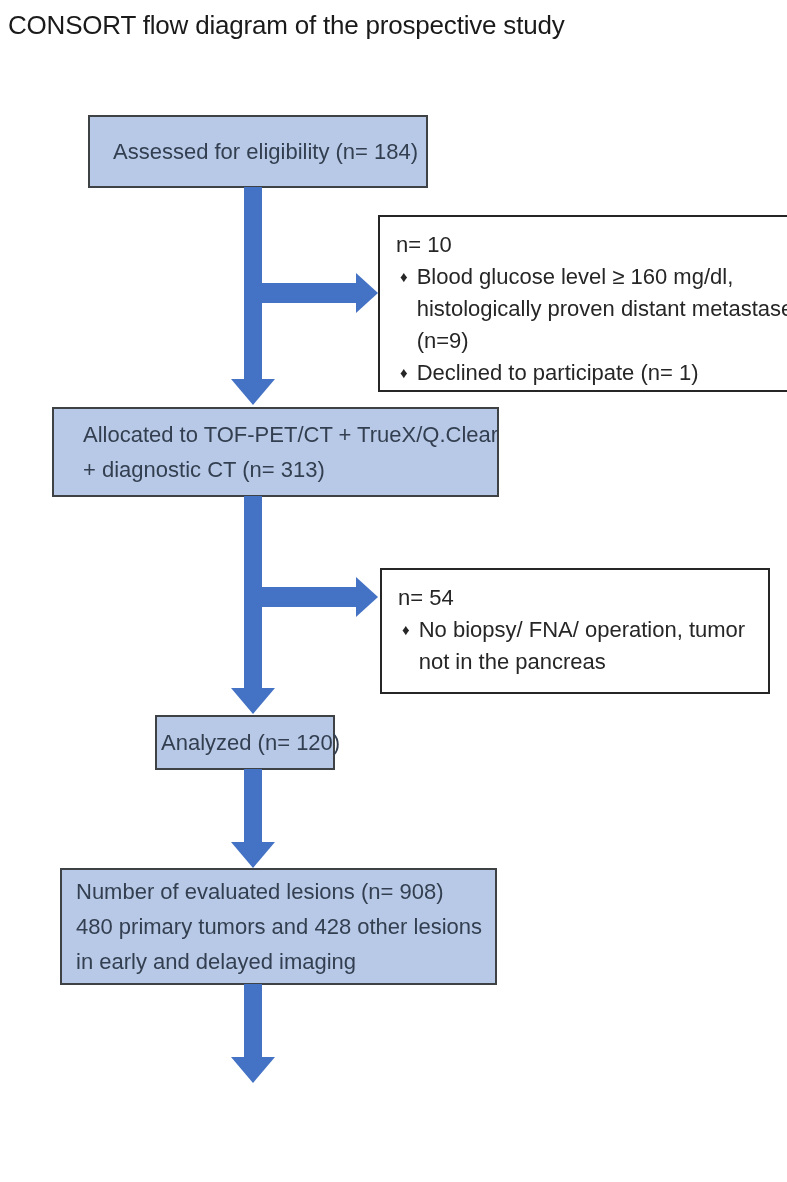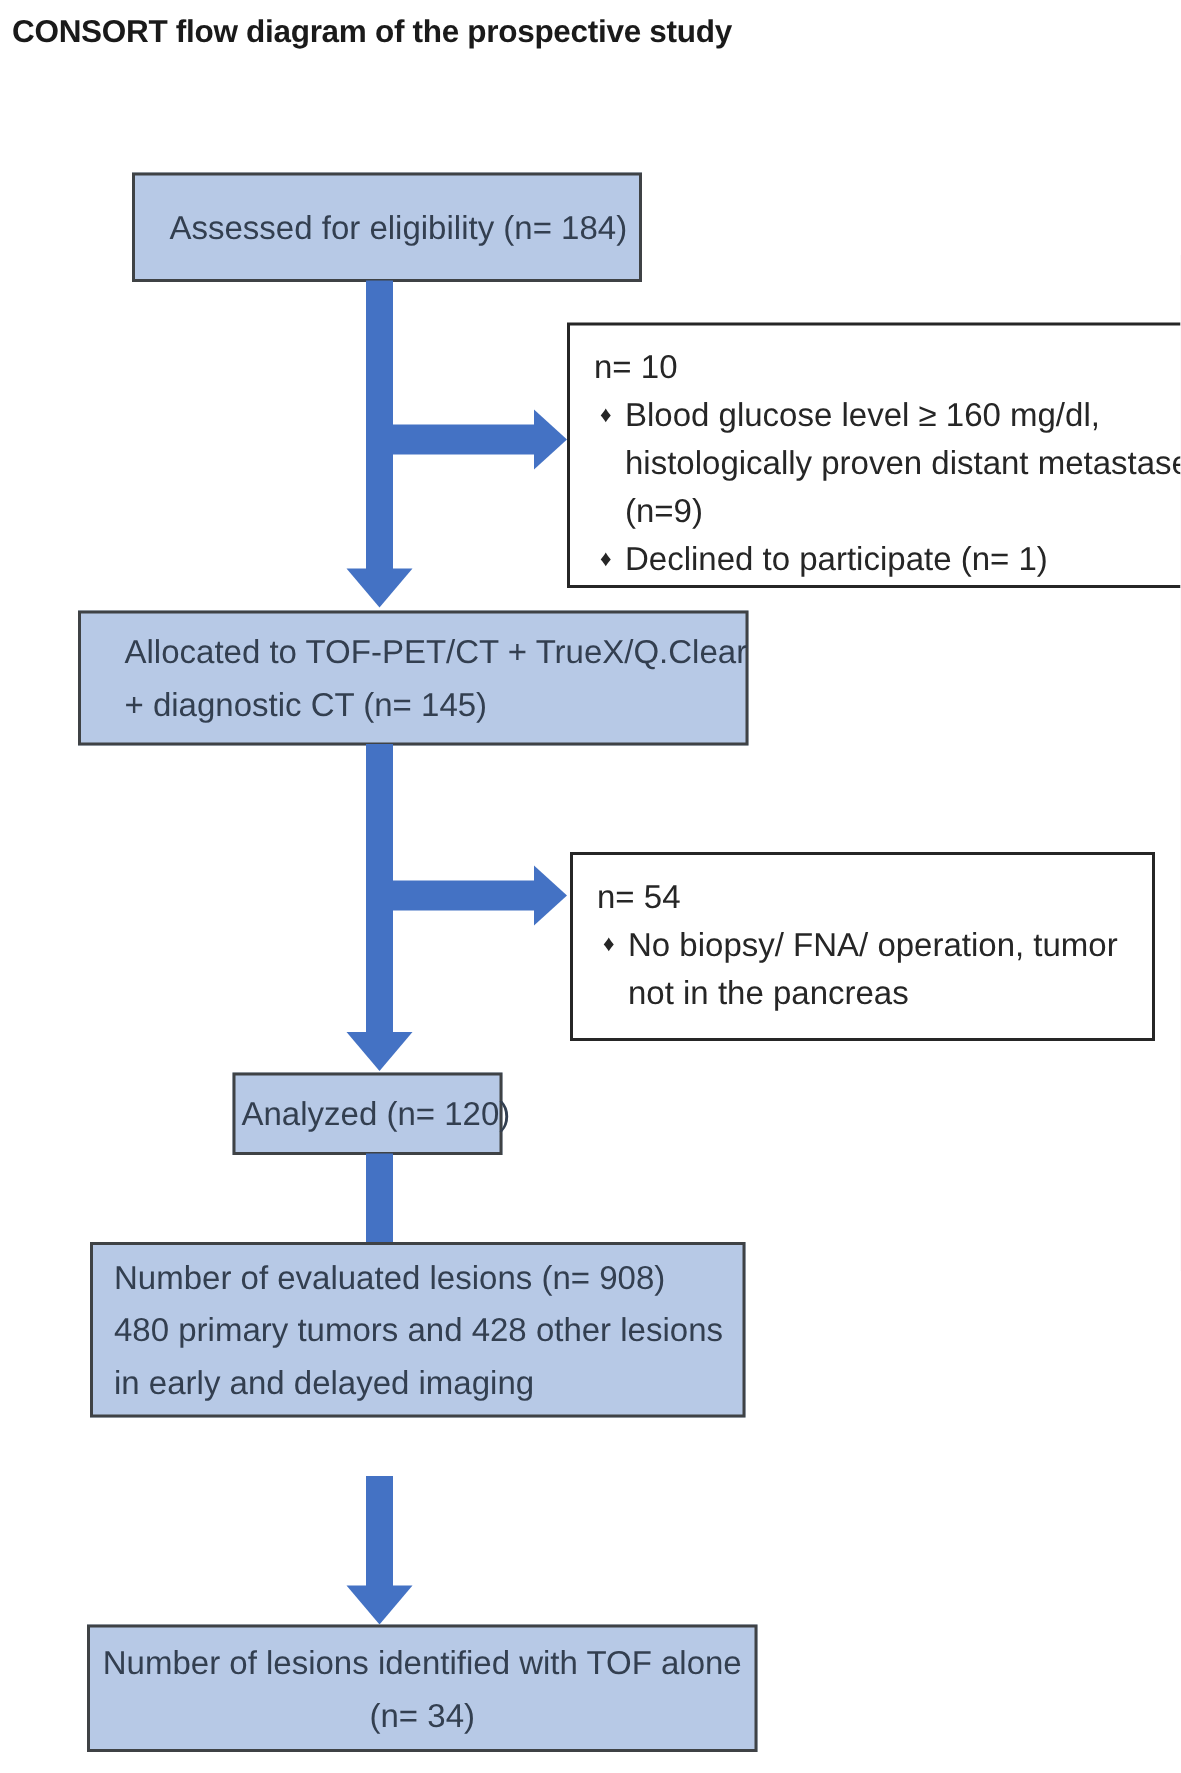--- a/index.html
+++ b/index.html
@@ -17,21 +17,21 @@
   html,body{background:#f5f5f5;}
   .canvas{
     position:relative;
     width:787px;height:1182px;
     background:var(--background);
     font-family:"Liberation Sans","DejaVu Sans",sans-serif;
     overflow:hidden;
   }
   .title{
     position:absolute;left:8px;top:10px;
-    font-size:21px;font-weight:bold;
+    font-size:26px;font-weight:normal;
     color:var(--title-text);
     letter-spacing:-0.2px;
   }
   .box{
     position:absolute;
     background:var(--box-fill);
     border:2px solid var(--box-border);
     color:var(--box-text);
     font-size:22px;
     display:flex;
@@ -98,21 +98,21 @@
       <span class="btext">Blood glucose level ≥ 160 mg/dl, histologically proven distant metastases (n=9)</span>
     </div>
     <div class="bullet">
       <span class="marker">♦</span>
       <span class="btext">Declined to participate (n= 1)</span>
     </div>
   </div>
 
   <div class="box" style="left:52px;top:407px;width:447px;height:90px;padding-left:29px;">
     <div class="line">Allocated to TOF-PET/CT + TrueX/Q.Clear</div>
-    <div class="line">+ diagnostic CT (n= 145)</div>
+    <div class="line">+ diagnostic CT (n= 313)</div>
   </div>
 
   <div class="vshaft" style="left:244px;top:496px;height:194px;"></div>
   <div class="vhead" style="left:231px;top:688px;"></div>
 
   <div class="hshaft" style="left:260px;top:587px;width:96px;"></div>
   <div class="hhead" style="left:356px;top:577px;"></div>
 
   <div class="sidebox" style="left:380px;top:568px;width:390px;height:126px;">
     <div class="nlabel">n= 54</div>
@@ -122,27 +122,23 @@
     </div>
   </div>
 
   <div class="box" style="left:155px;top:715px;width:180px;height:55px;padding-left:4px;">
     <div class="line">Analyzed (n= 120)</div>
   </div>
 
   <div class="vshaft" style="left:244px;top:769px;height:75px;"></div>
   <div class="vhead" style="left:231px;top:842px;"></div>
 
-  <div class="box" style="left:60px;top:828px;width:437px;height:117px;padding-left:14px;">
+  <div class="box" style="left:60px;top:868px;width:437px;height:117px;padding-left:14px;">
     <div class="line">Number of evaluated lesions (n= 908)</div>
     <div class="line">480 primary tumors and 428 other lesions</div>
     <div class="line">in early and delayed imaging</div>
   </div>
 
   <div class="vshaft" style="left:244px;top:984px;height:75px;"></div>
   <div class="vhead" style="left:231px;top:1057px;"></div>
 
-  <div class="box center-text" style="left:58px;top:1083px;width:447px;height:85px;">
-    <div class="line">Number of lesions identified with TOF alone</div>
-    <div class="line">(n= 34)</div>
-  </div>
 
 </div>
 
 </body></html>

